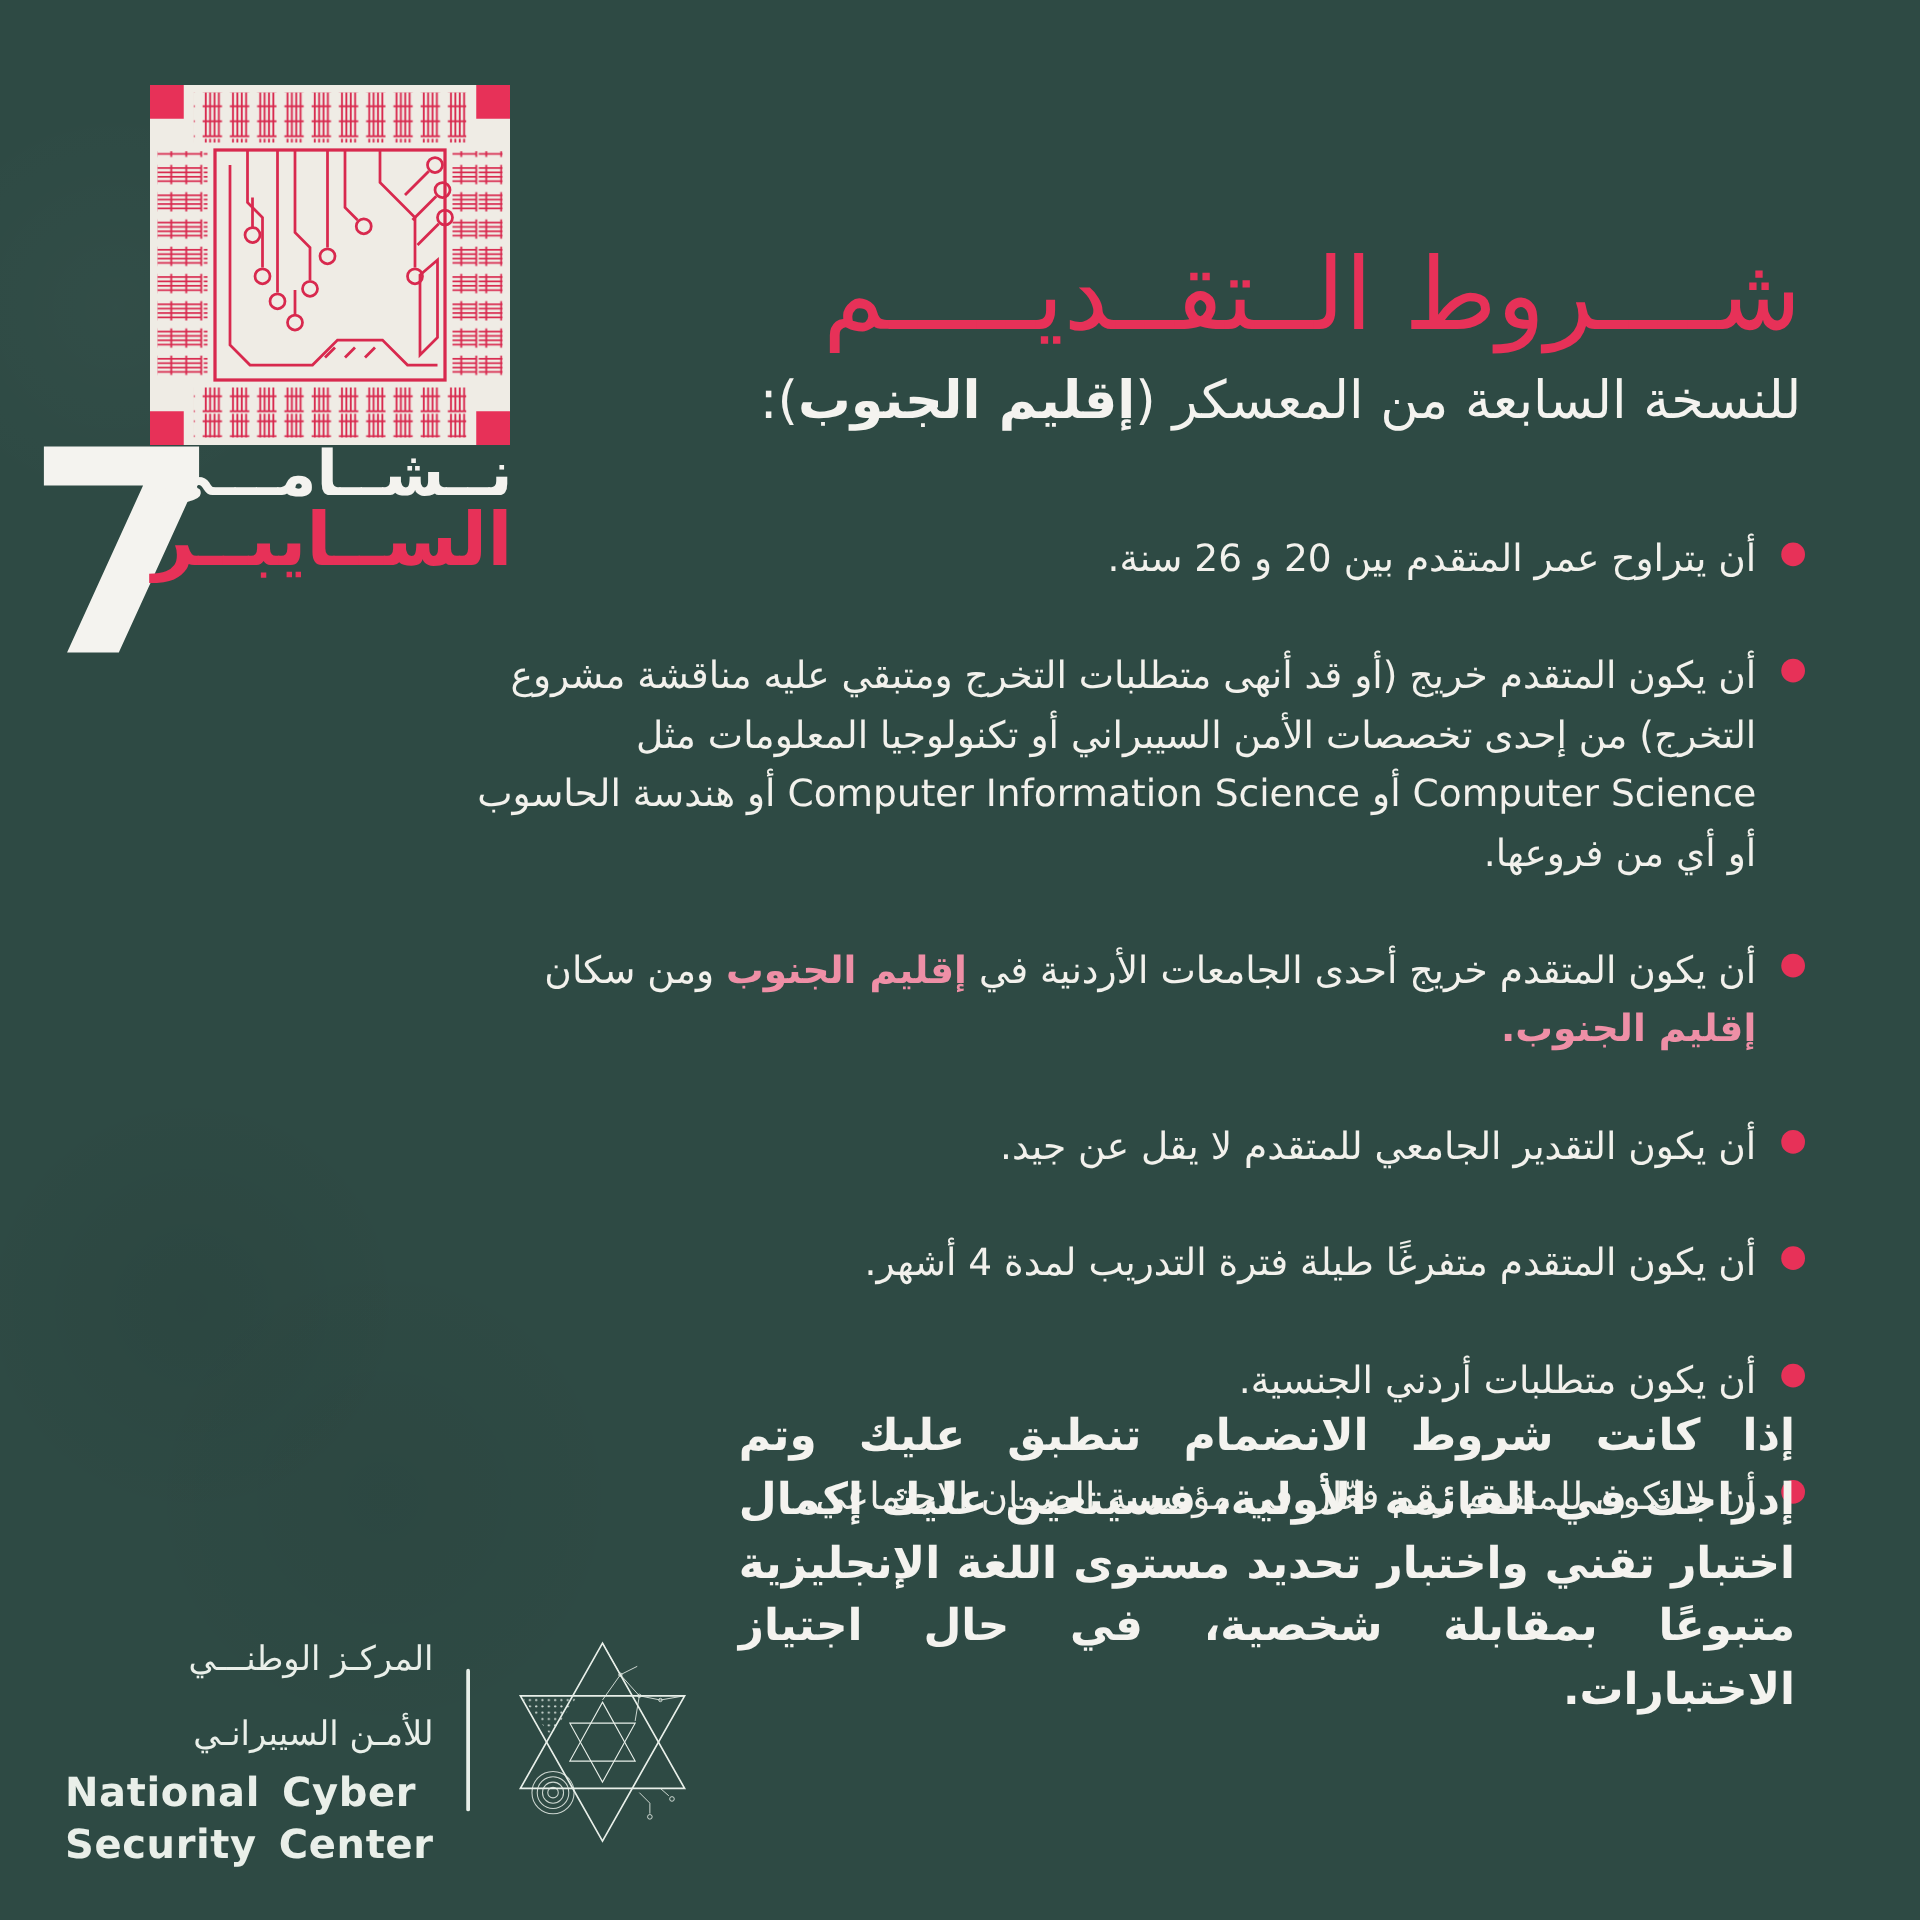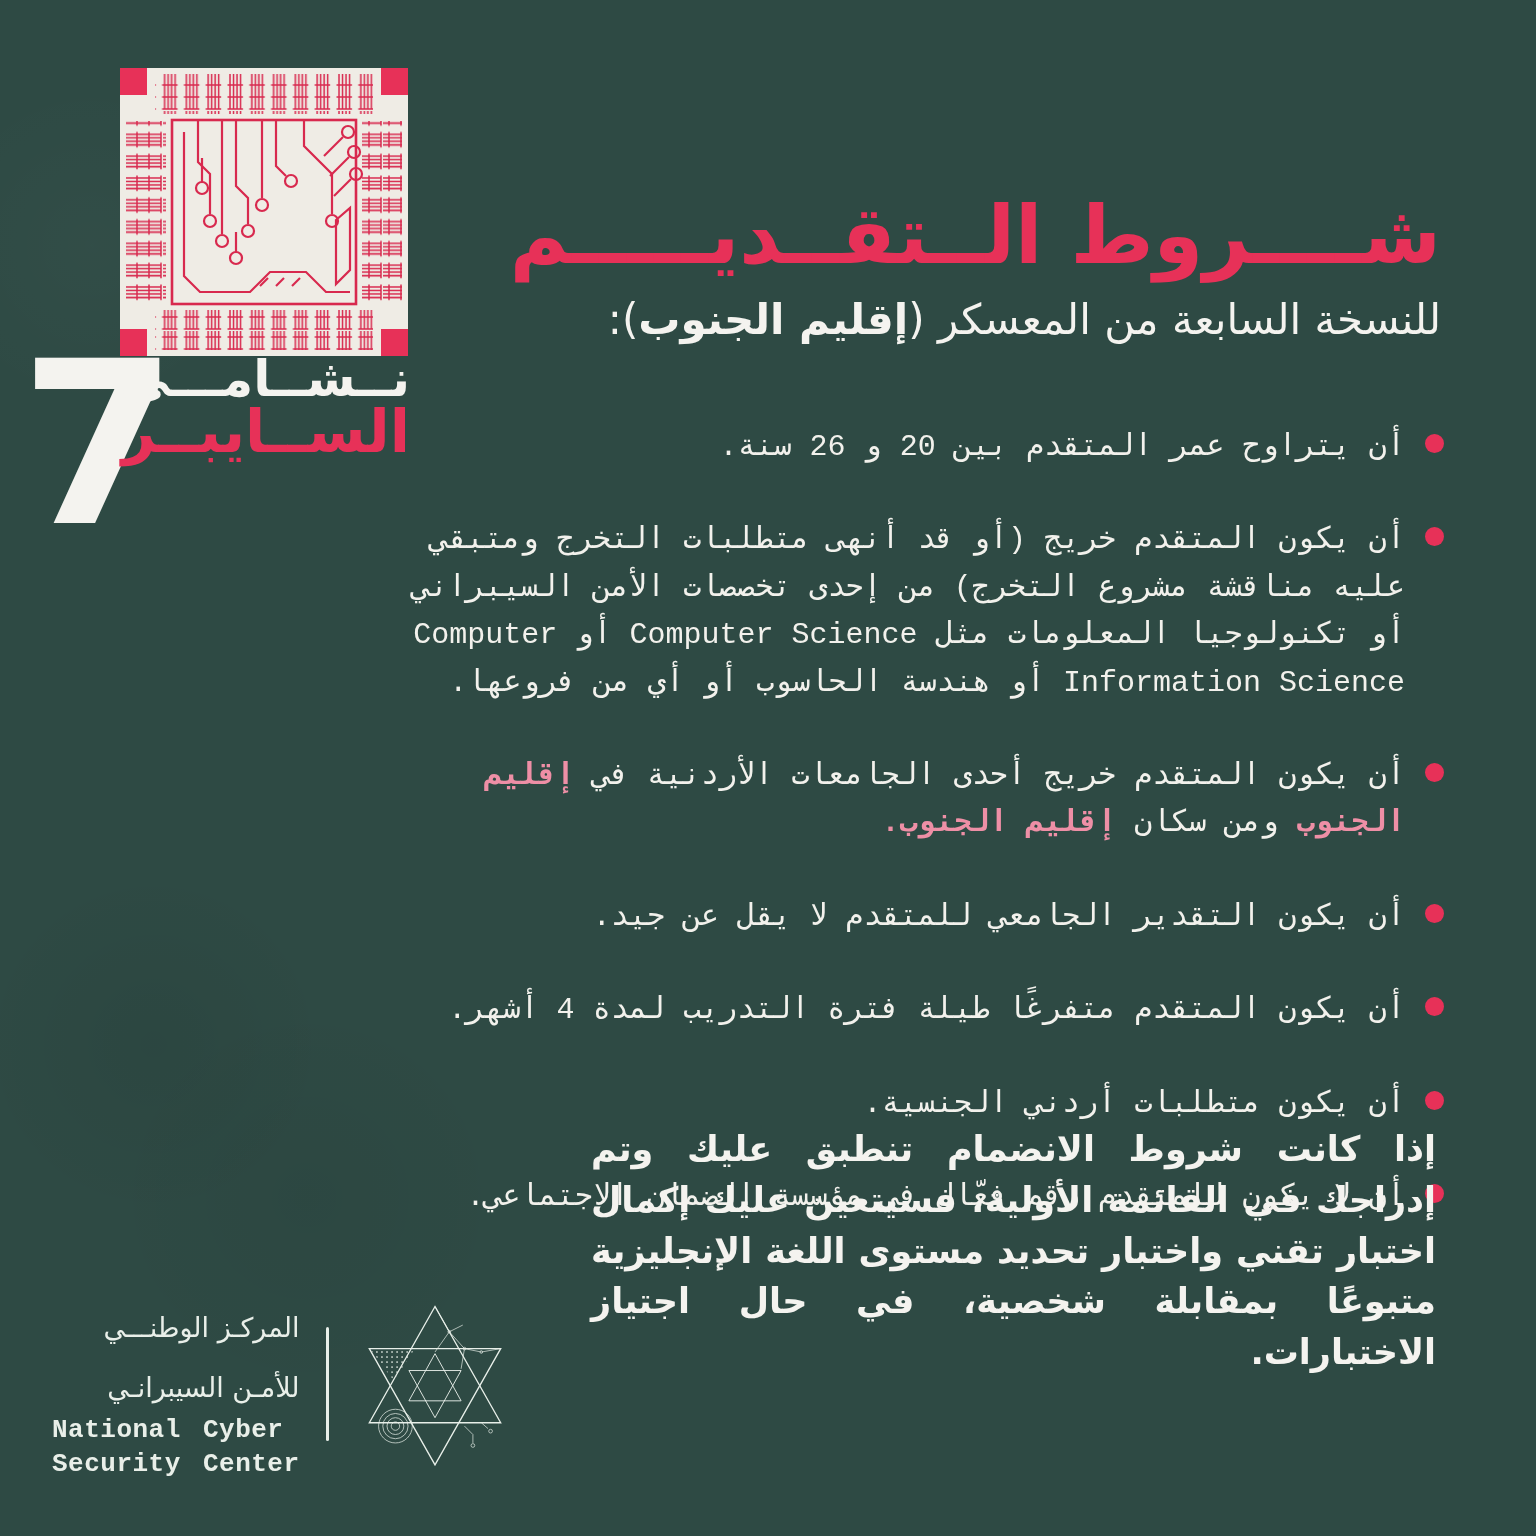--- a/index.html
+++ b/index.html
@@ -25,28 +25,28 @@
     font-size:226px;line-height:1;font-weight:bold;color:#f4f3ef;
     direction:ltr;text-align:left;
   }
   .wordmark{position:absolute;left:118px;top:352px;width:292px;direction:rtl;text-align:right;}
   .wordmark-line1{font-size:50px;font-weight:bold;color:#f4f3ef;line-height:1.08;white-space:nowrap;}
   .wordmark-line2{font-size:59px;font-weight:bold;color:#e73158;line-height:1.02;margin-top:-4px;white-space:nowrap;}
 
   
   .header{position:absolute;right:95px;top:194px;text-align:right;}
   .main-title{
-    font-size:80px;font-weight:bold;color:#e73158;line-height:1.05;white-space:nowrap;
+    font-size:80px;font-weight:normal;color:#e73158;line-height:1.05;white-space:nowrap;
   }
   .subtitle{margin-top:16px;font-size:42px;color:#f4f3ef;line-height:1.25;white-space:nowrap;}
   .subtitle .bold{font-weight:bold;}
 
   
   .requirements{position:absolute;right:92px;top:424px;width:1075px;list-style:none;margin:0;padding:0;}
-  .req-item{display:flex;align-items:flex-start;gap:20px;margin-bottom:46px;font-family:Liberation Mono, monospace;}
+  .req-item{display:flex;align-items:flex-start;gap:20px;margin-bottom:46px;}
   .req-dot{
     flex:0 0 auto;width:19px;height:19px;border-radius:50%;
     background:#e73158;margin-top:10px;
   }
   .req-text{
     font-size:30px;line-height:1.58;color:#f2f1ec;text-align:right;
   }
   .req-text .hl{color:#ee8fa6;font-weight:bold;}
 
   
@@ -56,22 +56,22 @@
     text-align:justify;text-align-last:right;
   }
 
   
   .ncsc{position:absolute;left:52px;top:1286px;display:flex;align-items:center;gap:26px;}
   .ncsc-star{width:160px;height:176px;}
   .ncsc-divider{width:3px;height:114px;background:#e8efe9;border-radius:2px;}
   .ncsc-text{display:flex;flex-direction:column;}
   .ncsc-ar{font-size:27px;color:#e9efe9;line-height:1.33;text-align:right;white-space:nowrap;margin-top:24px;}
   .ncsc-en{
-    font-size:26px;font-weight:bold;color:#e9efe9;line-height:1.3;
-    direction:ltr;text-align:left;white-space:nowrap;word-spacing:6px;letter-spacing:0.5px;font-family:Liberation Mono, monospace;
+    font-size:32px;font-weight:bold;color:#e9efe9;line-height:1.3;
+    direction:ltr;text-align:left;white-space:nowrap;word-spacing:6px;letter-spacing:0.5px;
   }
 </style>
 </head>
 <body>
 
 <div class="page">
 
   <div class="chip-logo">
     <svg viewBox="0 0 292 292" width="292" height="292">
       <defs>

